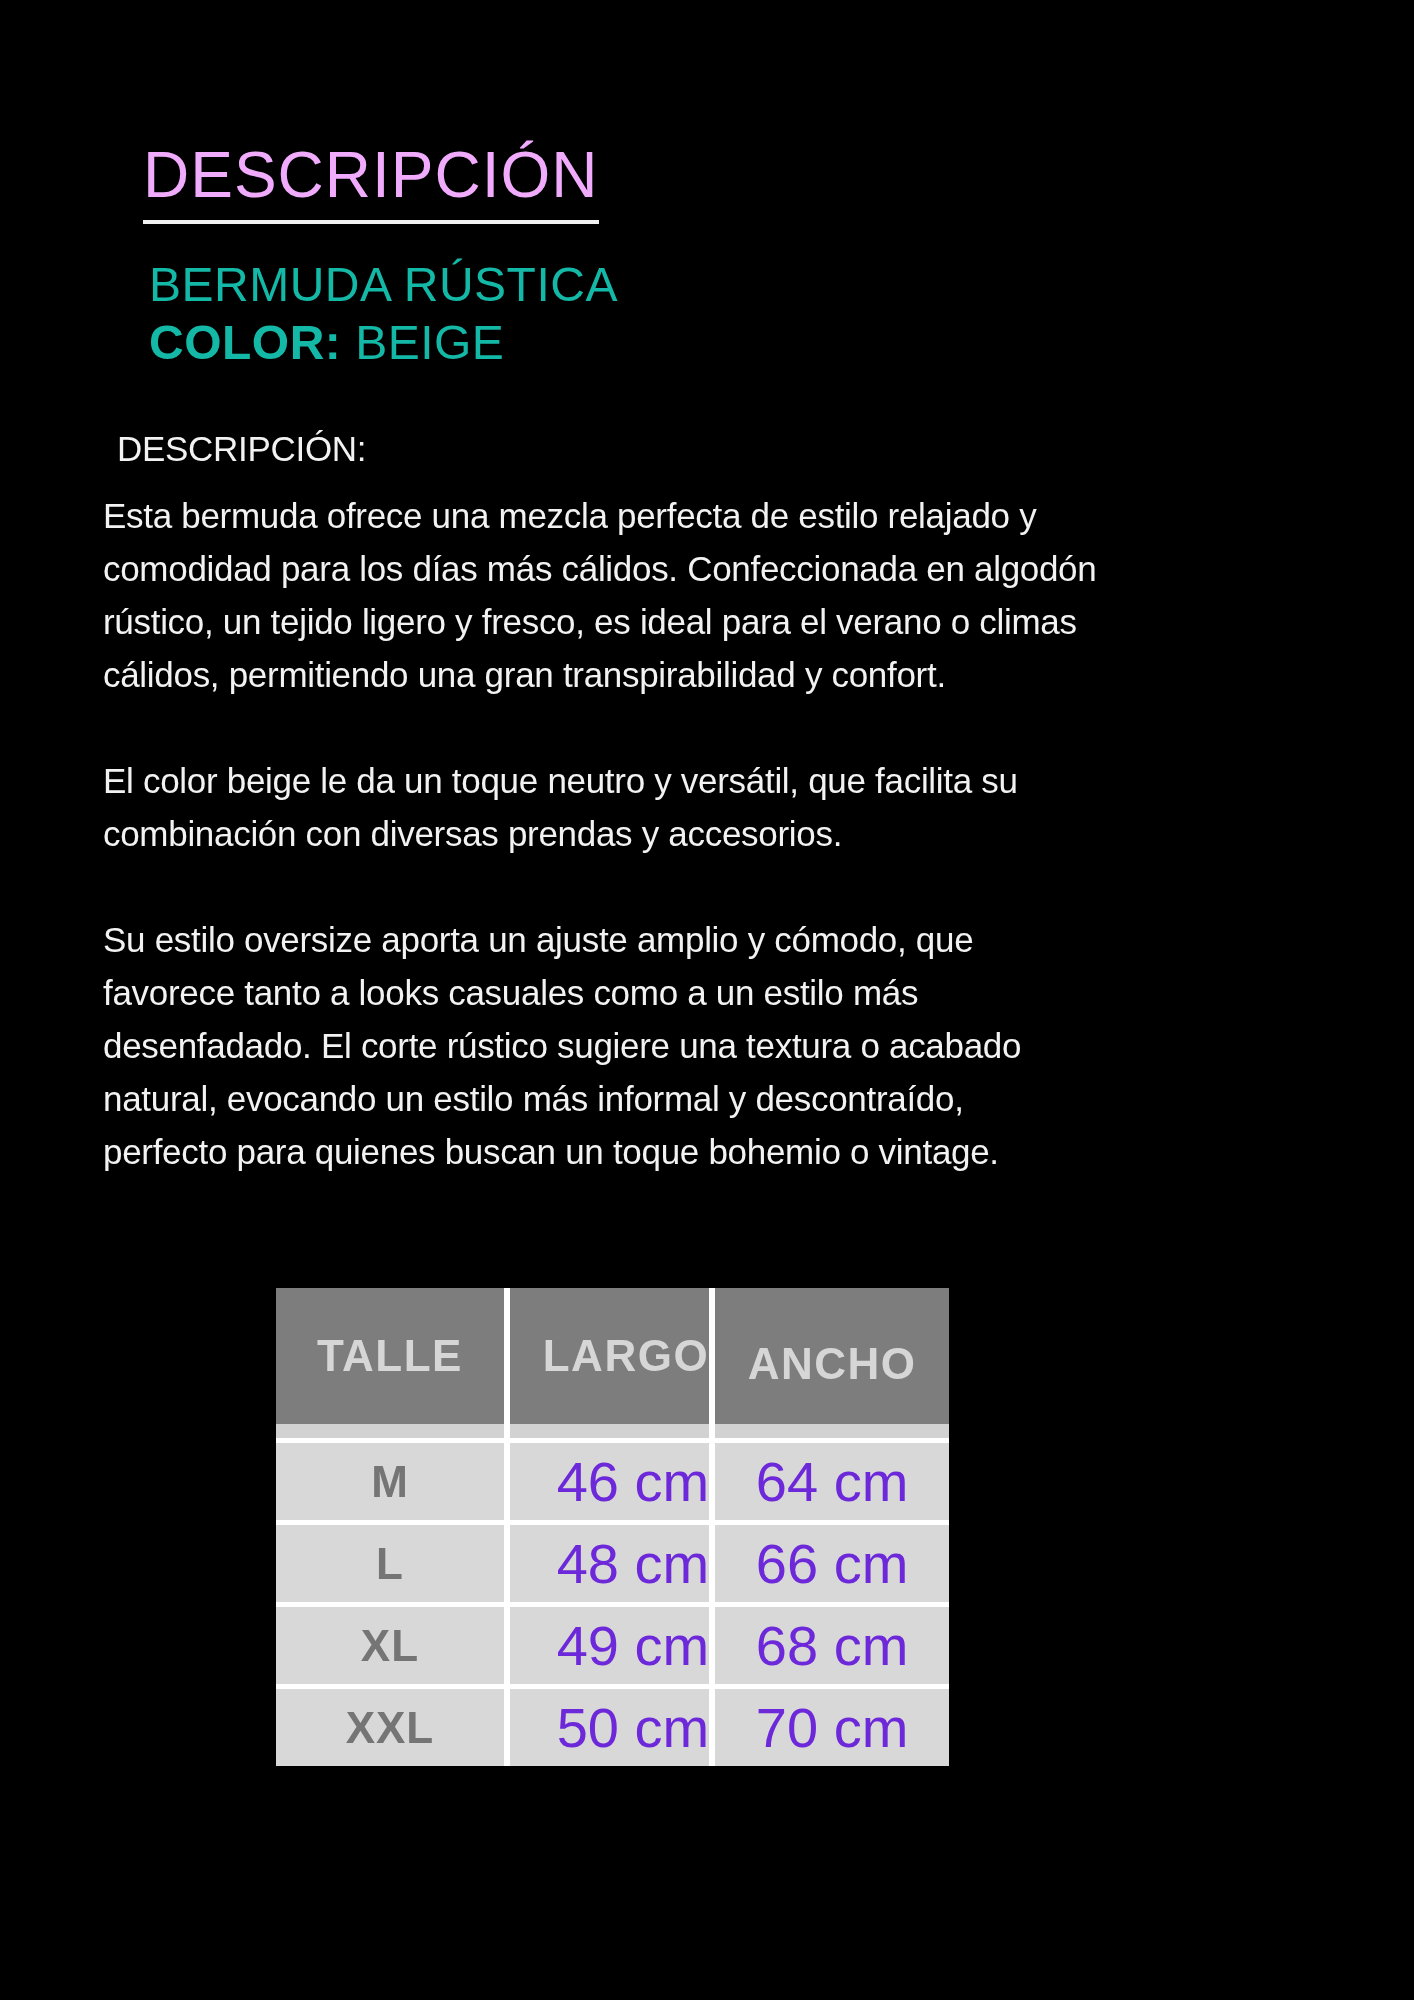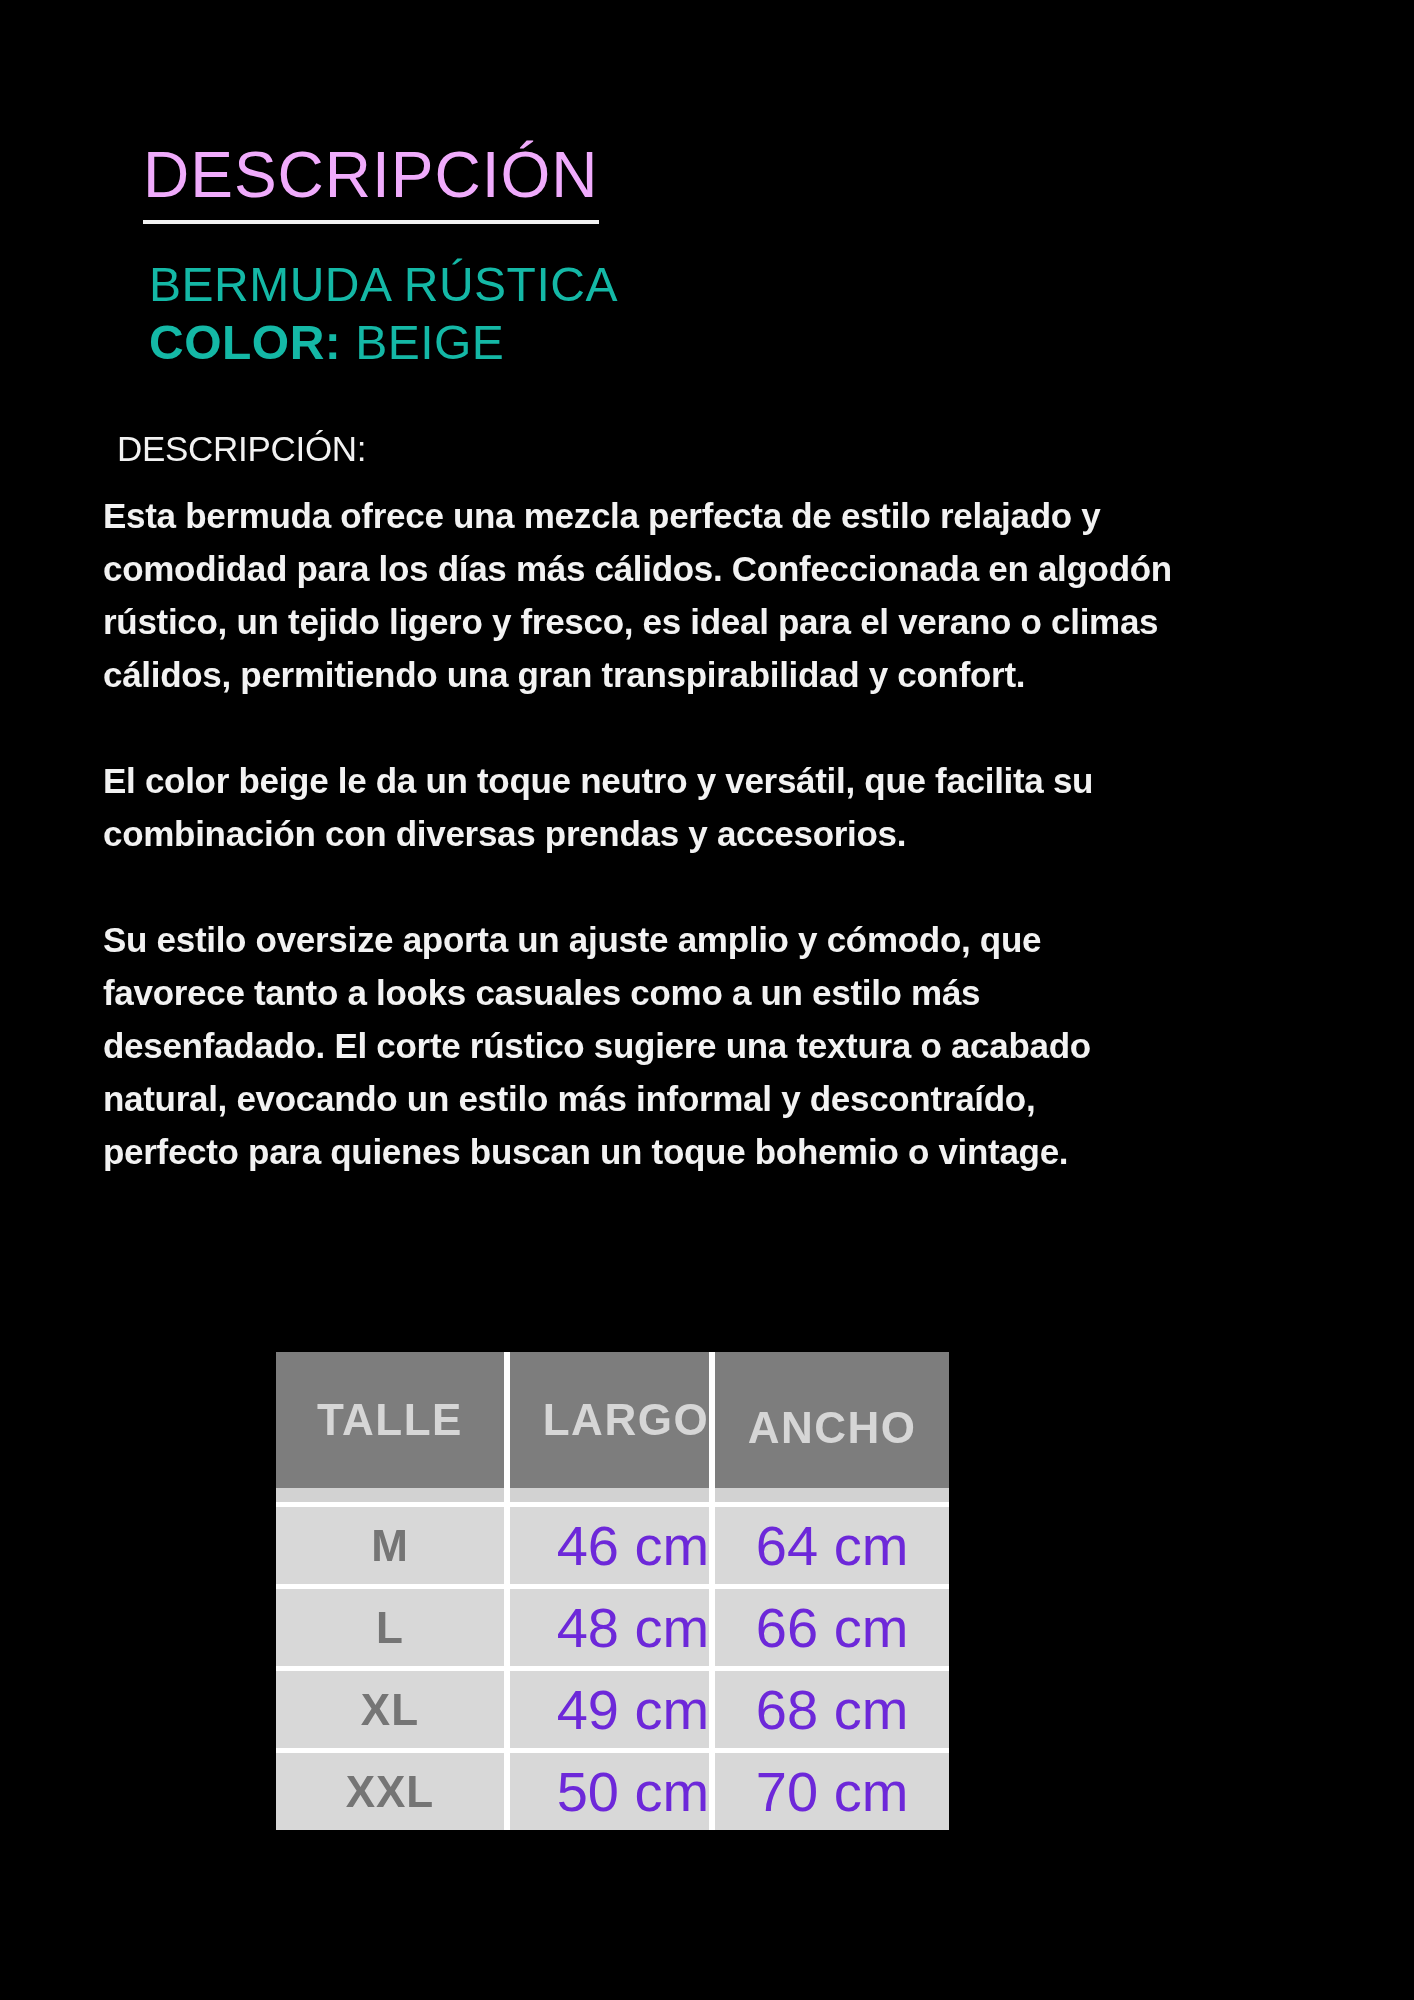--- a/index.html
+++ b/index.html
@@ -31,26 +31,25 @@
   .body-copy{
     position:absolute;left:103px;top:408px;
     width:1100px;
     font-size:35px;line-height:53px;
     letter-spacing:-0.3px;
     color:#f2f2f2;
   }
   .body-copy p{
     margin:0 0 53px 0;
     white-space:pre-line;
-    font-weight:bold;
   }
   .body-copy .desc-heading{margin:14px;white-space:pre-line;}
   
   .size-table{
-    position:absolute;left:276px;top:1352px;
+    position:absolute;left:276px;top:1288px;
     width:673px;
     background:#ffffff;
   }
   .trow{display:flex;gap:6px;}
   .trow .c1{width:230px;}
   .trow .c2{width:201px;justify-content:flex-end;}
   .trow .c3{width:236px;}
   .cell{
     display:flex;align-items:center;justify-content:center;
     box-sizing:border-box;

